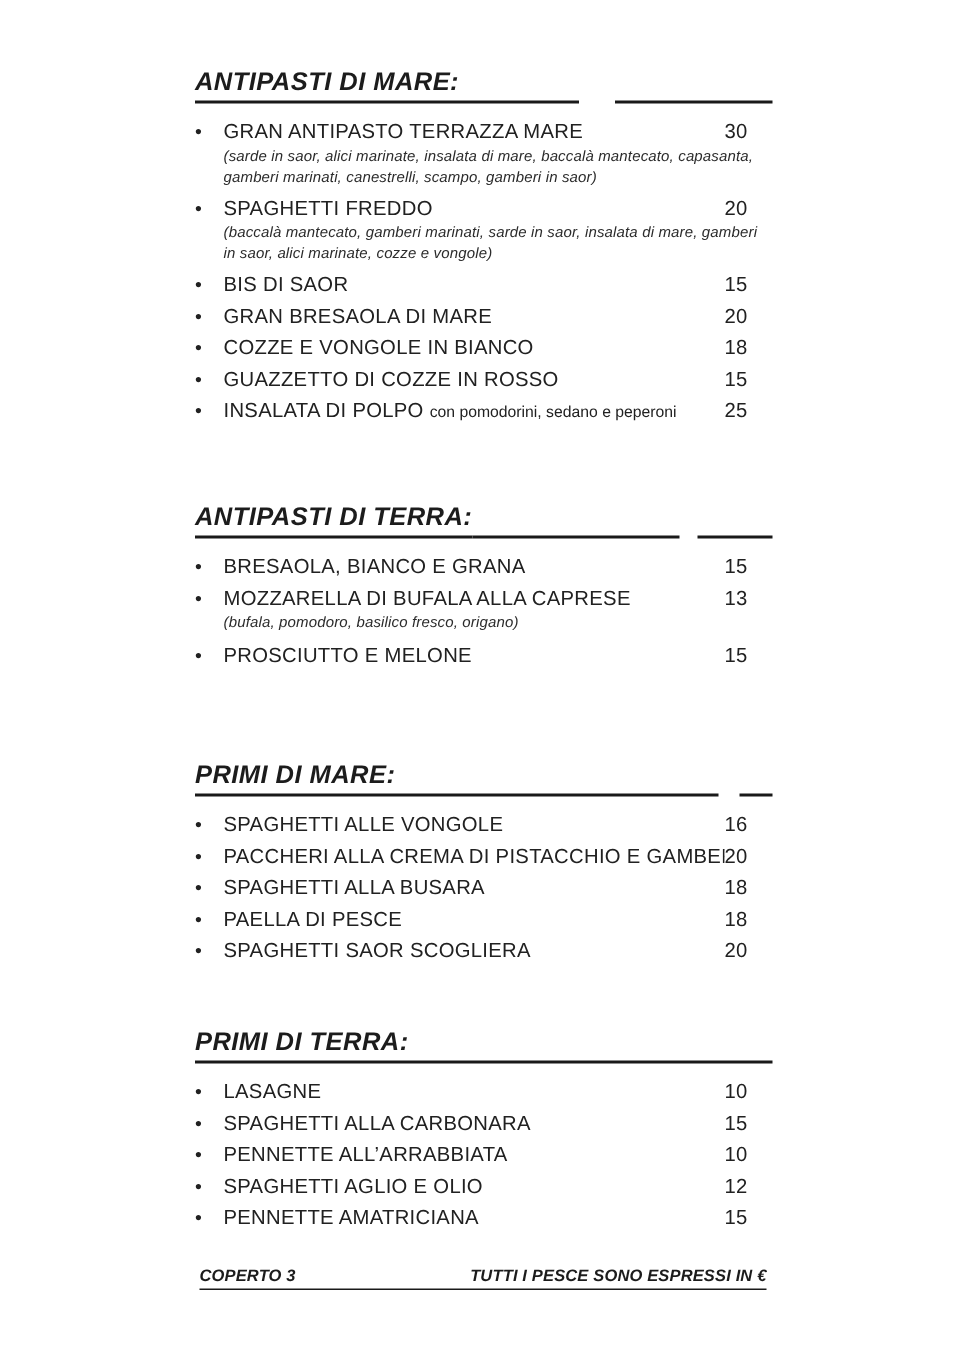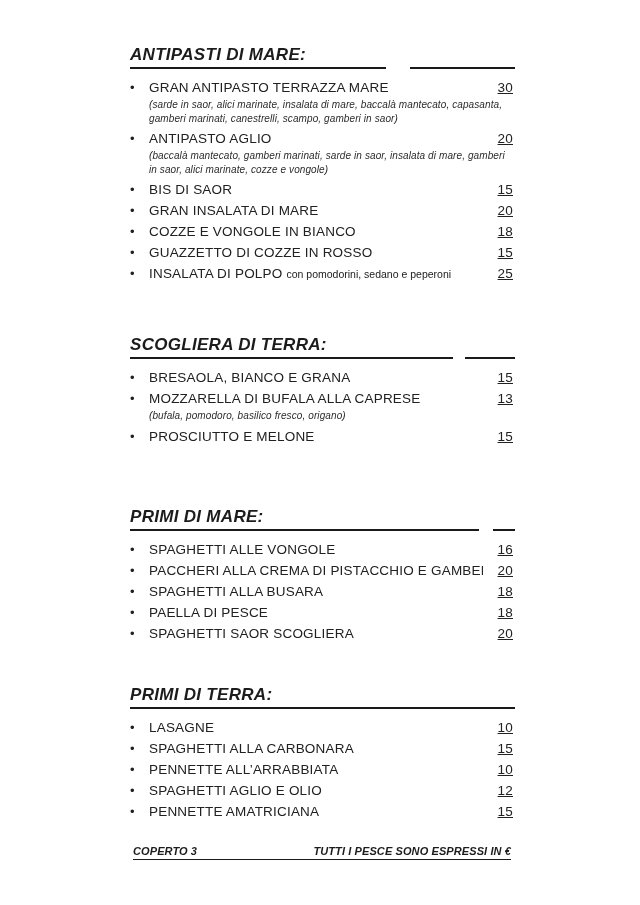--- a/index.html
+++ b/index.html
@@ -27,21 +27,21 @@
   .ugap { height:22px; }
   .grow { flex:1 1 auto; }
 
   .row {
     display:flex; align-items:baseline; height:21px;
     font-size:13.5px; letter-spacing:0.2px; line-height:21px;
   }
   .bullet { width:19px; font-size:13px; flex:0 0 19px; }
   .iname { flex:1 1 auto; white-space:nowrap; overflow:hidden; }
   .suffix { font-size:10.5px; letter-spacing:0; margin-left:4px; }
-  .price { flex:0 0 32px; width:32px; text-align:right; padding-right:2px;text-decoration:underline; }
+  .price { flex:0 0 32px; width:32px; text-align:left; padding-right:2px; }
 
   .desc {
     font-style:italic; font-size:10px; line-height:13.5px;
     margin:0 0 3px 19px; width:356px; letter-spacing:0.1px; color:#2b2b2b;
   }
 
   .footer {
     position:absolute; left:133px; width:378px; top:845px;
     display:flex; justify-content:space-between; align-items:flex-end;
     border-bottom:1.5px solid #1a1a1a; padding-bottom:2px;
@@ -64,34 +64,34 @@
 
     <div class="row">
       <span class="bullet">•</span>
       <span class="iname">GRAN ANTIPASTO TERRAZZA MARE</span>
       <span class="price">30</span>
     </div>
     <div class="desc">(sarde in saor, alici marinate, insalata di mare, baccalà mantecato, capasanta, gamberi marinati, canestrelli, scampo, gamberi in saor)</div>
 
     <div class="row">
       <span class="bullet">•</span>
-      <span class="iname">ANTIPASTO AGLIO</span>
+      <span class="iname">SPAGHETTI FREDDO</span>
       <span class="price">20</span>
     </div>
     <div class="desc">(baccalà mantecato, gamberi marinati, sarde in saor, insalata di mare, gamberi in saor, alici marinate, cozze e vongole)</div>
 
     <div class="row">
       <span class="bullet">•</span>
       <span class="iname">BIS DI SAOR</span>
       <span class="price">15</span>
     </div>
 
     <div class="row">
       <span class="bullet">•</span>
-      <span class="iname">GRAN INSALATA DI MARE</span>
+      <span class="iname">GRAN BRESAOLA DI MARE</span>
       <span class="price">20</span>
     </div>
 
     <div class="row">
       <span class="bullet">•</span>
       <span class="iname">COZZE E VONGOLE IN BIANCO</span>
       <span class="price">18</span>
     </div>
 
     <div class="row">
@@ -102,21 +102,21 @@
 
     <div class="row">
       <span class="bullet">•</span>
       <span class="iname"><span>INSALATA DI POLPO</span><span class="suffix">con pomodorini, sedano e peperoni</span></span>
       <span class="price">25</span>
     </div>
   </div>
 
   <div class="section s2">
     <div class="heading">
-      <span class="htext">SCOGLIERA DI TERRA:</span>
+      <span class="htext">ANTIPASTI DI TERRA:</span>
       <span class="useg grow"></span>
       <span class="ugap" style="width:12px"></span>
       <span class="useg" style="width:50px"></span>
     </div>
 
     <div class="row">
       <span class="bullet">•</span>
       <span class="iname">BRESAOLA, BIANCO E GRANA</span>
       <span class="price">15</span>
     </div>

